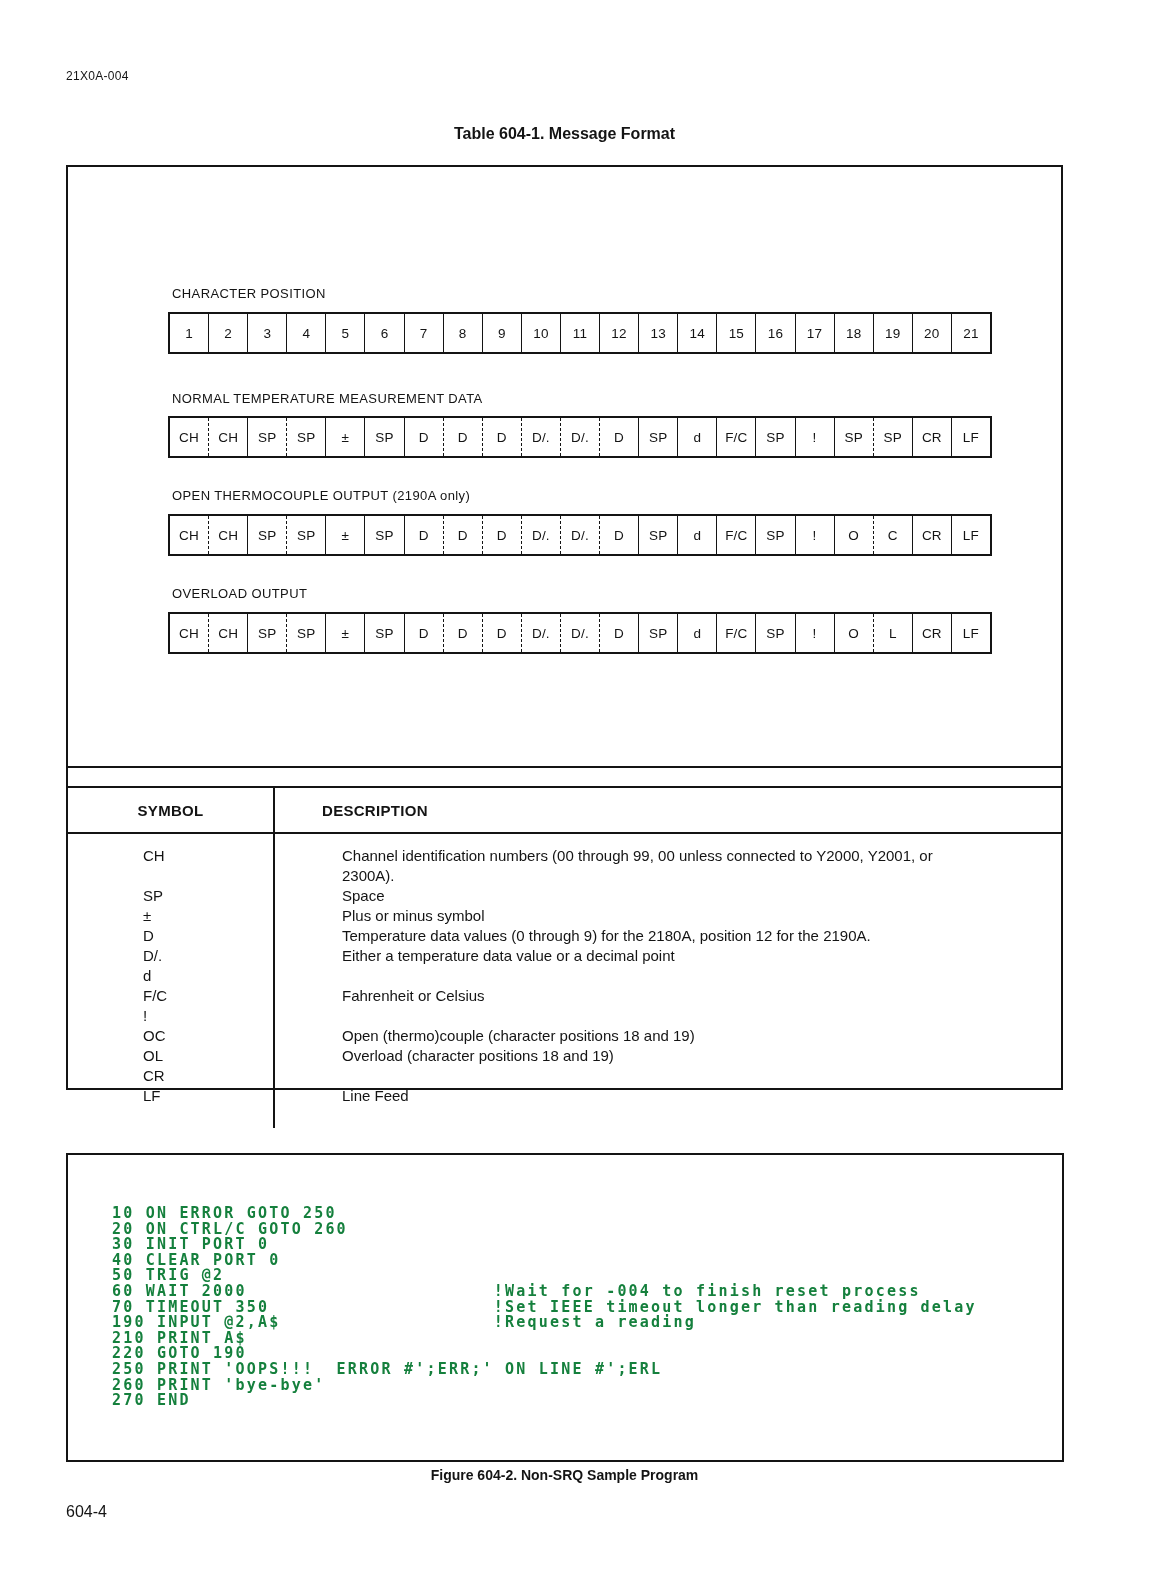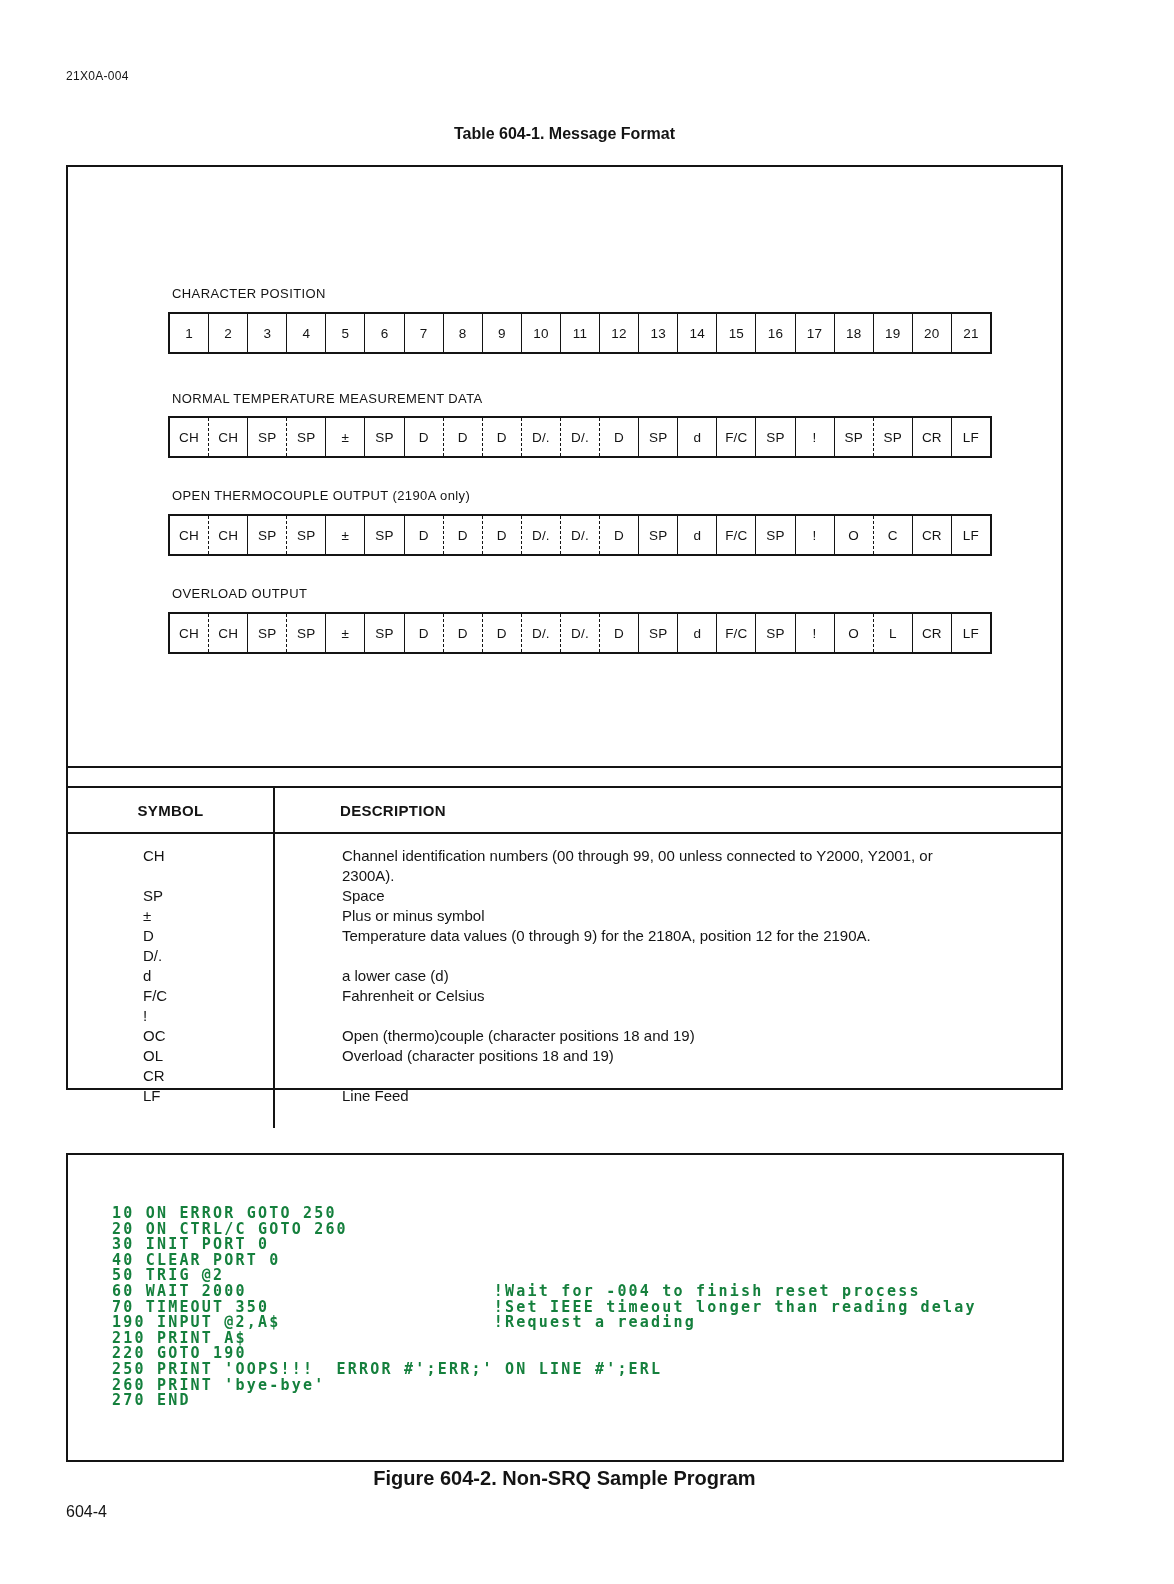--- a/index.html
+++ b/index.html
@@ -30,38 +30,38 @@
     font-size:13.5px;letter-spacing:.2px;white-space:nowrap;
   }
   .cell.solid{border-right:1.5px solid #141414;}
   .cell.dash{border-right:1.6px dashed #141414;}
   .legend-header{
     position:relative;margin-top:18px;height:48px;box-sizing:border-box;
     border-top:2px solid #141414;border-bottom:2px solid #141414;
     display:flex;align-items:stretch;font-weight:bold;font-size:15px;
   }
   .legend-header .hsym{width:205px;border-right:2px solid #141414;display:flex;align-items:center;justify-content:center;letter-spacing:.3px;}
-  .legend-header .hdesc{flex:1;display:flex;align-items:center;padding-left:65px;letter-spacing:.3px;}
+  .legend-header .hdesc{flex:1;display:flex;align-items:center;padding-left:47px;letter-spacing:.3px;}
   .legend-body{position:relative;height:294px;padding-top:12px;box-sizing:border-box;}
   .legend-divider{position:absolute;left:205px;top:0;bottom:0;width:2px;background:#141414;}
   .lrow{display:flex;}
   .lsym{width:205px;box-sizing:border-box;padding-left:75px;font-size:15px;line-height:20px;}
   .ldesc{flex:1;padding-left:69px;font-size:15px;line-height:20px;}
   .lline{line-height:20px;white-space:pre;}
   .figure-box{
     position:absolute;left:66px;top:1153px;width:998px;height:309px;
     border:2px solid #141414;box-sizing:border-box;
   }
   .program{
     position:absolute;left:44px;top:51px;
     font-family:"DejaVu Sans Mono", monospace;
     font-size:15px;line-height:15.6px;font-weight:bold;
     letter-spacing:2.2px;white-space:pre;color:#15803d;
   }
-  .figure-caption{position:absolute;left:66px;top:1467px;width:997px;text-align:center;font-weight:bold;font-size:20px;}
+  .figure-caption{position:absolute;left:66px;top:1467px;width:997px;text-align:center;font-weight:bold;font-size:14px;}
   .page-number{position:absolute;left:66px;top:1503px;font-size:16px;}
 </style>
 </head>
 <body>
 
 <div class="doc-number">21X0A-004</div>
 
 <div class="table-title">Table 604-1. Message Format</div>
 
 <div class="main-box">
@@ -189,26 +189,26 @@
         </div>
       </div>
       <div class="lrow">
         <div class="lsym">D</div>
         <div class="ldesc">
           <div class="lline">Temperature data values (0 through 9) for the 2180A, position 12 for the 2190A.</div>
         </div>
       </div>
       <div class="lrow">
         <div class="lsym">D/.</div>
+        <div class="ldesc">
+          <div class="lline">Either a temperature data value or a decimal point</div>
+        </div>
       </div>
       <div class="lrow">
         <div class="lsym">d</div>
-        <div class="ldesc">
-          <div class="lline">a lower case (d)</div>
-        </div>
       </div>
       <div class="lrow">
         <div class="lsym">F/C</div>
         <div class="ldesc">
           <div class="lline">Fahrenheit or Celsius</div>
         </div>
       </div>
       <div class="lrow">
         <div class="lsym">!</div>
       </div>

